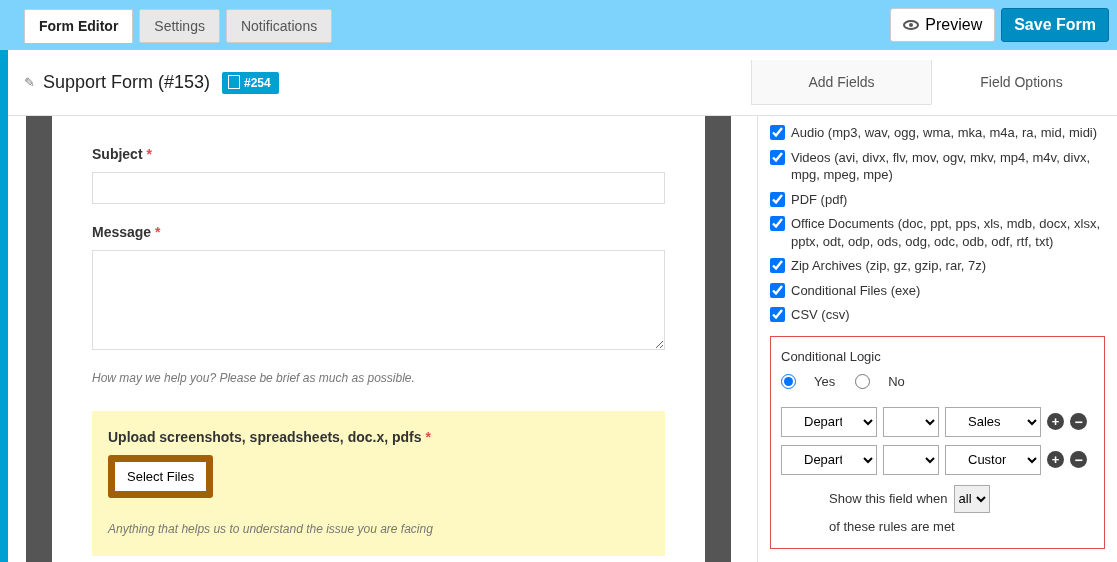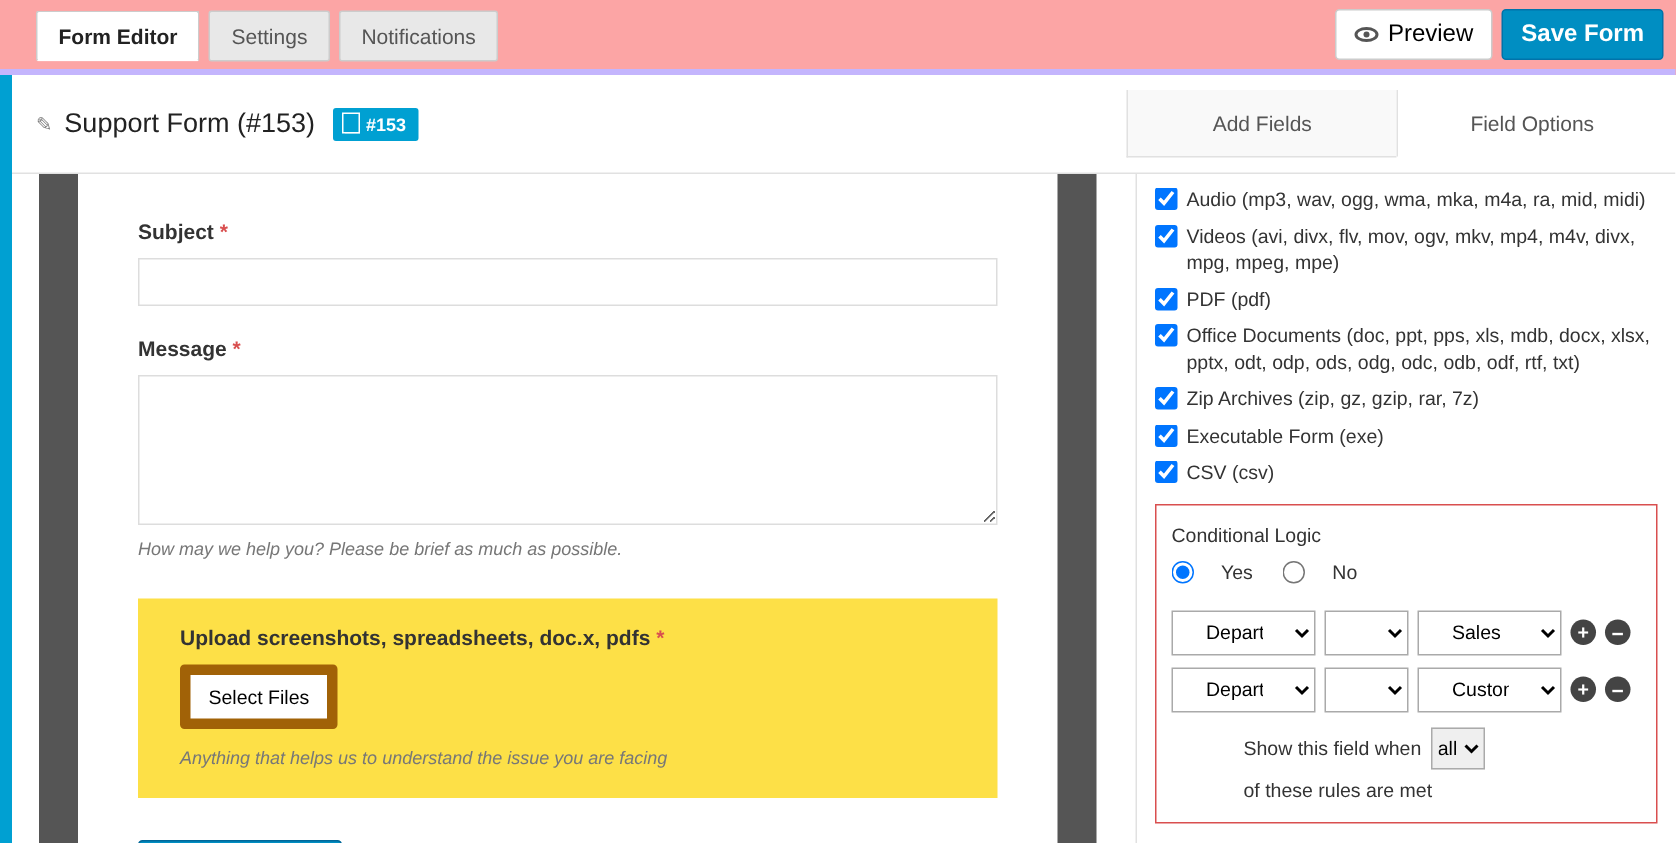--- a/index.html
+++ b/index.html
@@ -1,17 +1,17 @@
 <!DOCTYPE html>
 <html><head>
 <meta charset="utf-8">
 <style>
 * { box-sizing: border-box; margin: 0; padding: 0; }
 body { font-family: -apple-system, "Helvetica Neue", Arial, sans-serif; font-size: 13px; color: #444; background: #fff; width: 1117px; height: 562px; overflow: hidden; }
-.topbar { display: flex; align-items: center; padding: 0 8px 0 24px; border-bottom: 4px solid #c4b5fd; background: #fca5a5; position: relative; height: 50px; }
+.topbar { display: flex; align-items: center; padding: 0 8px 0 24px; border-bottom: 1px solid #c4b5fd; background: #7dd3fc; position: relative; height: 50px; }
 .tabs { display: flex; gap: 6px; }
 .tab { padding: 8px 14px; border: 1px solid #ccc; background: #e8e8e8; color: #555; font-size: 14px; cursor: pointer; border-radius: 2px; position: relative; top: 1px; }
 .tab.active { background: #fff; border-bottom-color: #fff; font-weight: 600; color: #222; }
 .top-actions { margin-left: auto; display: flex; gap: 6px; align-items: center; }
 .btn { padding: 7px 12px; border-radius: 3px; font-size: 16px; cursor: pointer; border: 1px solid #ccc; background: #fff; display: inline-flex; align-items: center; gap: 6px; }
 .btn-primary { background: #008ec2; color: #fff; border-color: #0073aa; font-weight: 600; }
 .headerbar { display: flex; align-items: center; padding: 10px 6px 10px 24px; border-bottom: 1px solid #e1e1e1; }
 .headerbar .pencil { margin-right: 8px; opacity: .7; }
 .headerbar h2 { font-size: 18px; color: #222; font-weight: 400; margin-right: 12px; }
 .badge { background: #00a0d2; color: #fff; padding: 4px 8px; font-size: 12px; font-weight: 600; border-radius: 2px; display: inline-flex; align-items: center; gap: 4px; cursor: pointer; }
@@ -19,22 +19,22 @@
 .sidetab { width: 180px; text-align: center; padding: 14px 0; color: #555; font-size: 14px; border-left: 1px solid #e1e1e1; border-bottom: 1px solid #e1e1e1; background: #f9f9f9; cursor: pointer; }
 .sidetab.active { background: #fff; border-bottom-color: #fff; }
 .workspace { display: flex; height: calc(562px - 50px - 44px); }
 .canvas { flex: 1; padding: 0 26px; display: flex; }
 .gutter { width: 26px; background: #555; }
 .formarea { flex: 1; background: #fff; padding: 10px 40px 0 40px; overflow: hidden; }
 .field-label { font-weight: 600; font-size: 14px; color: #333; margin-bottom: 10px; margin-top: 20px; }
 .req { color: #d94f4f; }
 .text-input { width: 100%; height: 32px; border: 1px solid #ddd; background: #fff; padding: 4px 8px; font-size: 13px; }
 .textarea { width: 100%; height: 100px; border: 1px solid #ddd; background: #fff; resize: vertical; padding: 6px 8px; font-size: 13px; }
-.desc { font-style: italic; color: #777; font-size: 12px; margin-top: 6px; }
-.upload-block { background: #fde047; padding: 18px 12px 20px 28px; margin-top: 26px; }
+.desc { font-style: italic; color: #777; font-size: 12px; margin-top: 18px; }
+.upload-block { background: #fef9c3; padding: 18px 12px 20px 16px; margin-top: 26px; }
 .upload-block .field-label { margin-top: 0; }
 .file-btn { padding: 7px 12px; border: 7px solid #a16207; background: #fff; border-radius: 3px; font-size: 13px; cursor: pointer; margin-bottom: 6px; }
 .submit-btn { margin-top: 28px; padding: 10px 18px; background: #008ec2; color: #fff; border: 1px solid #006799; border-radius: 3px; font-size: 15px; font-weight: 600; cursor: pointer; }
 .options { width: 360px; border-left: 1px solid #e1e1e1; padding: 8px 12px 0 12px; overflow: hidden; font-size: 13px; color: #333; }
 .chk-row { display: flex; align-items: flex-start; gap: 6px; margin-bottom: 7px; line-height: 1.35; }
 .chk-row input[type=checkbox] { width: 15px; height: 15px; accent-color: #0075ff; margin-top: 1px; flex-shrink: 0; }
 .chk-row .chk-text { flex: 1; }
 .cond-box { border: 1px solid #d94f4f; padding: 12px 10px 14px 10px; margin-top: 12px; }
 .cond-title { margin-bottom: 10px; }
 .radio-row { display: flex; gap: 20px; align-items: center; margin-bottom: 18px; }
@@ -73,21 +73,21 @@
     </button>
     <button class="btn btn-primary">Save Form</button>
   </div>
 </div>
 
 <div class="headerbar">
   <span class="pencil">✎</span>
   <h2>Support Form (#153)</h2>
   <span class="badge">
     <span class="copy-icon"></span>
-    <span>#153</span>
+    <span>#254</span>
   </span>
   <div class="sidebar-tabs">
     <div class="sidetab">Add Fields</div>
     <div class="sidetab active">Field Options</div>
   </div>
 </div>
 
 <div class="workspace">
   <div class="canvas">
     <div class="gutter"></div>
@@ -124,21 +124,21 @@
         <div class="chk-row">
           <input type="checkbox" checked="" style="">
           <span class="chk-text">Office Documents (doc, ppt, pps, xls, mdb, docx, xlsx, pptx, odt, odp, ods, odg, odc, odb, odf, rtf, txt)</span>
         </div>
         <div class="chk-row">
           <input type="checkbox" checked="" style="">
           <span class="chk-text">Zip Archives (zip, gz, gzip, rar, 7z)</span>
         </div>
         <div class="chk-row">
           <input type="checkbox" checked="" style="">
-          <span class="chk-text">Executable Form (exe)</span>
+          <span class="chk-text">Conditional Files (exe)</span>
         </div>
         <div class="chk-row">
           <input type="checkbox" checked="" style="">
           <span class="chk-text">CSV (csv)</span>
         </div>
       </div>
     <div class="cond-box">
       <div class="cond-title">Conditional Logic</div>
       <div class="radio-row">
         <label>

